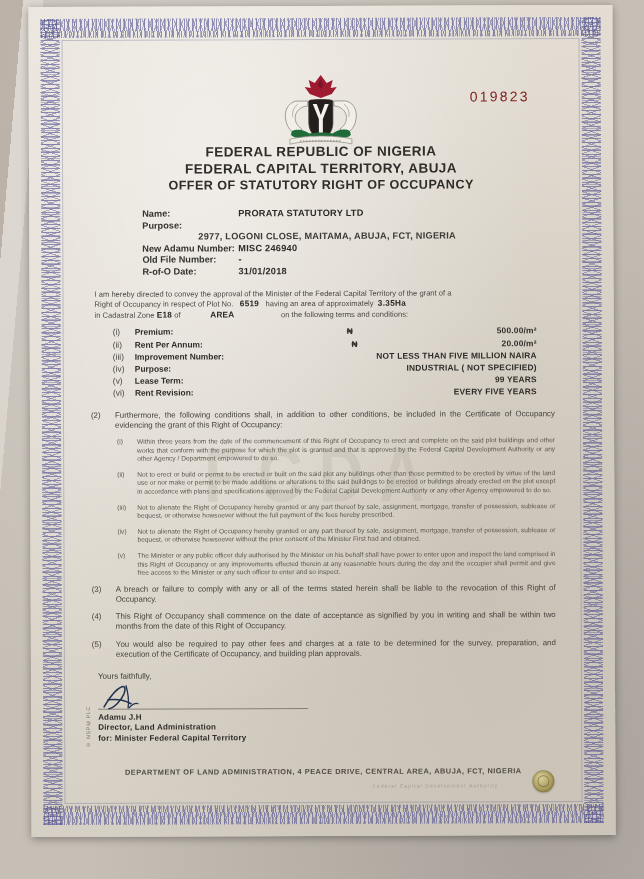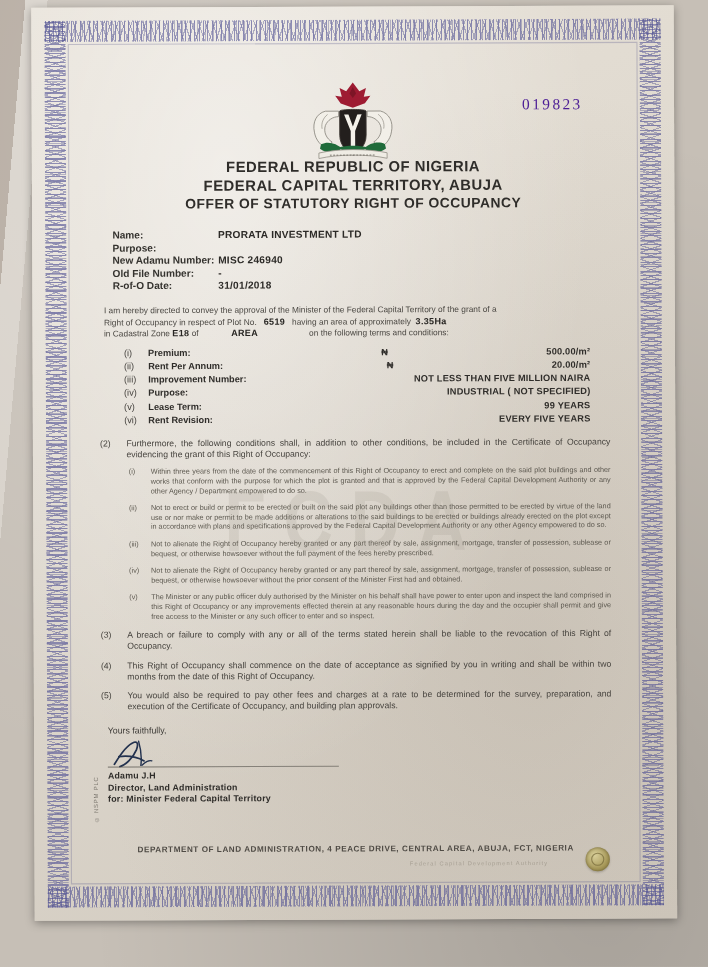--- a/index.html
+++ b/index.html
@@ -95,34 +95,34 @@
   }
 
   
   #header-row{position:relative;height:96px;}
   #coat{
     position:absolute;left:50%;transform:translateX(-50%);top:26px;
     width:86px;height:78px;
   }
   #serial{
     position:absolute;right:24px;top:44px;
-    font-size:14px;letter-spacing:2.2px;color:#4c1d95;
-    font-family:Liberation Serif, serif;
+    font-size:14px;letter-spacing:2.2px;color:#7f1d1d;
+    font-family:Liberation Sans, sans-serif;
   }
   .title-block{text-align:center;margin-top:2px;}
   .title-block div{
     font-weight:700;font-size:13.5px;letter-spacing:.45px;
     color:#2f2d2a;line-height:17px;
   }
   #title-3{font-size:12.6px;}
 
   
   #particulars{margin:14px 0 0 14px;font-size:9.2px;line-height:11.6px;}
   .p-row{display:flex;}
-  .p-lab{width:96px;font-weight:700;color:#35332f;flex:none;}
+  .p-lab{width:96px;font-weight:700;color:#35332f;flex:none;margin-left:40px;}
   .p-val{font-weight:700;color:#2c2a27;letter-spacing:.25px;}
   #addr-second{margin-left:96px;font-weight:700;letter-spacing:.25px;}
 
   
   #directive{margin:11px 0 0 6px;font-size:7.6px;line-height:10.6px;color:#4b4843;}
   #directive b{color:#282623;font-size:8.2px;letter-spacing:.3px;}
 
   
   #terms{margin:5px 0 0 24px;font-size:8.4px;line-height:12.2px;}
   .t-row{display:flex;align-items:baseline;}
@@ -227,25 +227,26 @@
 
     <div class="title-block">
       <div id="title-1">FEDERAL REPUBLIC OF NIGERIA</div>
       <div id="title-2">FEDERAL CAPITAL TERRITORY, ABUJA</div>
       <div id="title-3">OFFER OF STATUTORY RIGHT OF OCCUPANCY</div>
     </div>
 
     <div id="particulars">
       <div class="p-row">
         <span class="p-lab">Name:</span>
-        <span class="p-val">PRORATA INVESTMENT LTD</span>
+        <span class="p-val">PRORATA STATUTORY LTD</span>
       </div>
       <div class="p-row">
         <span class="p-lab">Purpose:</span>
       </div>
+      <div id="addr-second">2977, LOGONI CLOSE, MAITAMA, ABUJA, FCT, NIGERIA</div>
       <div class="p-row">
         <span class="p-lab">New Adamu Number:</span>
         <span class="p-val">MISC 246940</span>
       </div>
       <div class="p-row">
         <span class="p-lab">Old File Number:</span>
         <span class="p-val">-</span>
       </div>
       <div class="p-row">
         <span class="p-lab">R-of-O Date:</span>

